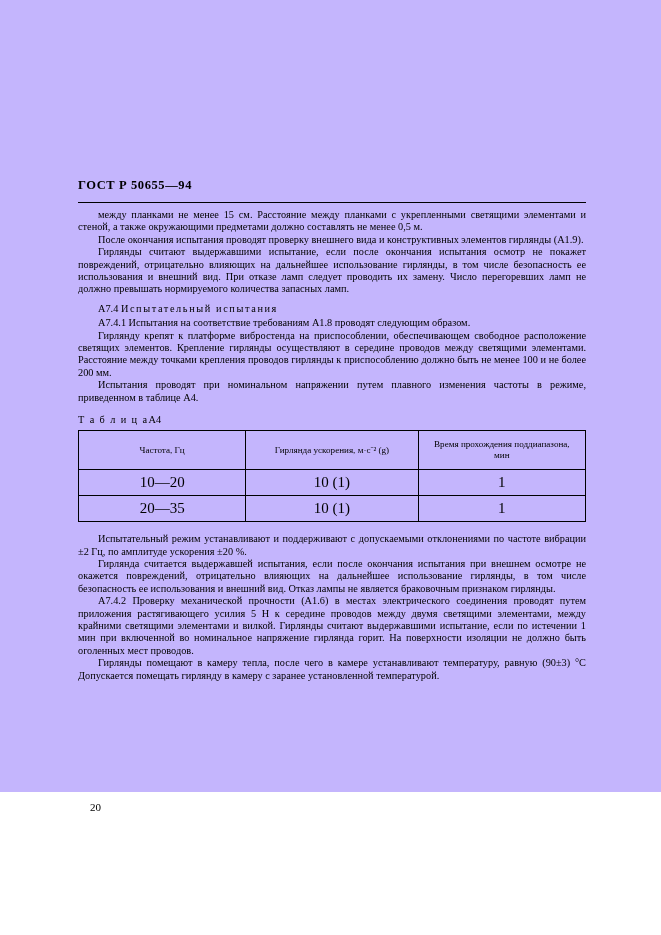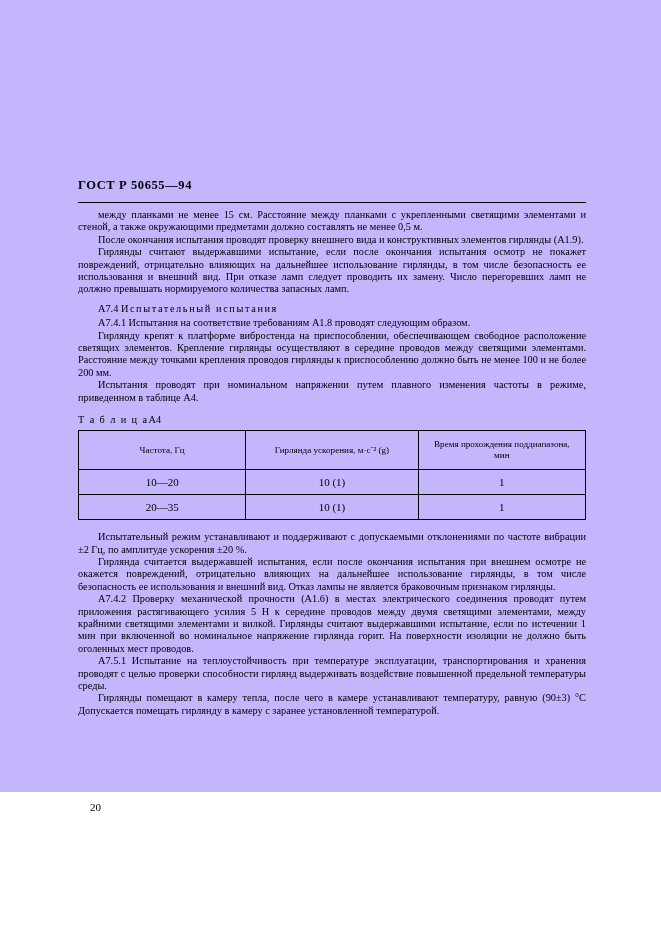--- a/index.html
+++ b/index.html
@@ -79,21 +79,21 @@
     vertical-align: middle;
     padding: 4px 14px;
   }
   table.a4 thead th {
     height: 30px;
     font-weight: normal;
     line-height: 11px;
   }
   table.a4 tbody td {
     height: 16px;
-    font-size: 11px;
+    font-size: 15px;
   }
   table.a4 .c1 { width: 33%; }
   table.a4 .c2 { width: 34%; }
   table.a4 .c3 { width: 33%; margin-left: 36px; }
   .pagenum {
     position: absolute;
     left: 78px;
     top: 801px;
     font-size: 11px;
     margin-left: 12px;
@@ -146,20 +146,19 @@
           <td>1</td>
         </tr>
       </tbody>
     </table>
 
     <p class="body">Испытательный режим устанавливают и поддерживают с допускаемыми отклонениями по частоте вибрации ±2 Гц, по амплитуде ускорения ±20 %.</p>
     <p class="body">Гирлянда считается выдержавшей испытания, если после окончания испытания при внешнем осмотре не окажется повреждений, отрицательно влияющих на дальнейшее использование гирлянды, в том числе безопасность ее использования и внешний вид. Отказ лампы не является браковочным признаком гирлянды.</p>
     <p class="body">А7.4.2  Проверку механической прочности (А1.6) в местах электрического соединения проводят путем приложения растягивающего усилия 5 Н  к   середине проводов между двумя светящими элементами, между  крайними    светящими элементами и вилкой. Гирлянды считают выдержавшими испытание, если по истечении 1 мин при включенной во номинальное напряжение гирлянда горит.  На поверхности изоляции не должно быть оголенных мест проводов.</p>
 
 
-    <p class="body">А7.5.1  Испытание  на  теплоустойчивость при    температуре    эксплуатации, транспортирования и хранения проводят с целью проверки способности гирлянд выдерживать воздействие повышенной предельной температуры среды.</p>
     <p class="body">Гирлянды помещают в камеру тепла, после чего в  камере   устанавливают температуру, равную  (90±3) °С   Допускается помещать гирлянду в камеру   с заранее установленной температурой.</p>
 
   </div>
 
   <div class="pagenum">20</div>
 
 </div>
 
 </body></html>

